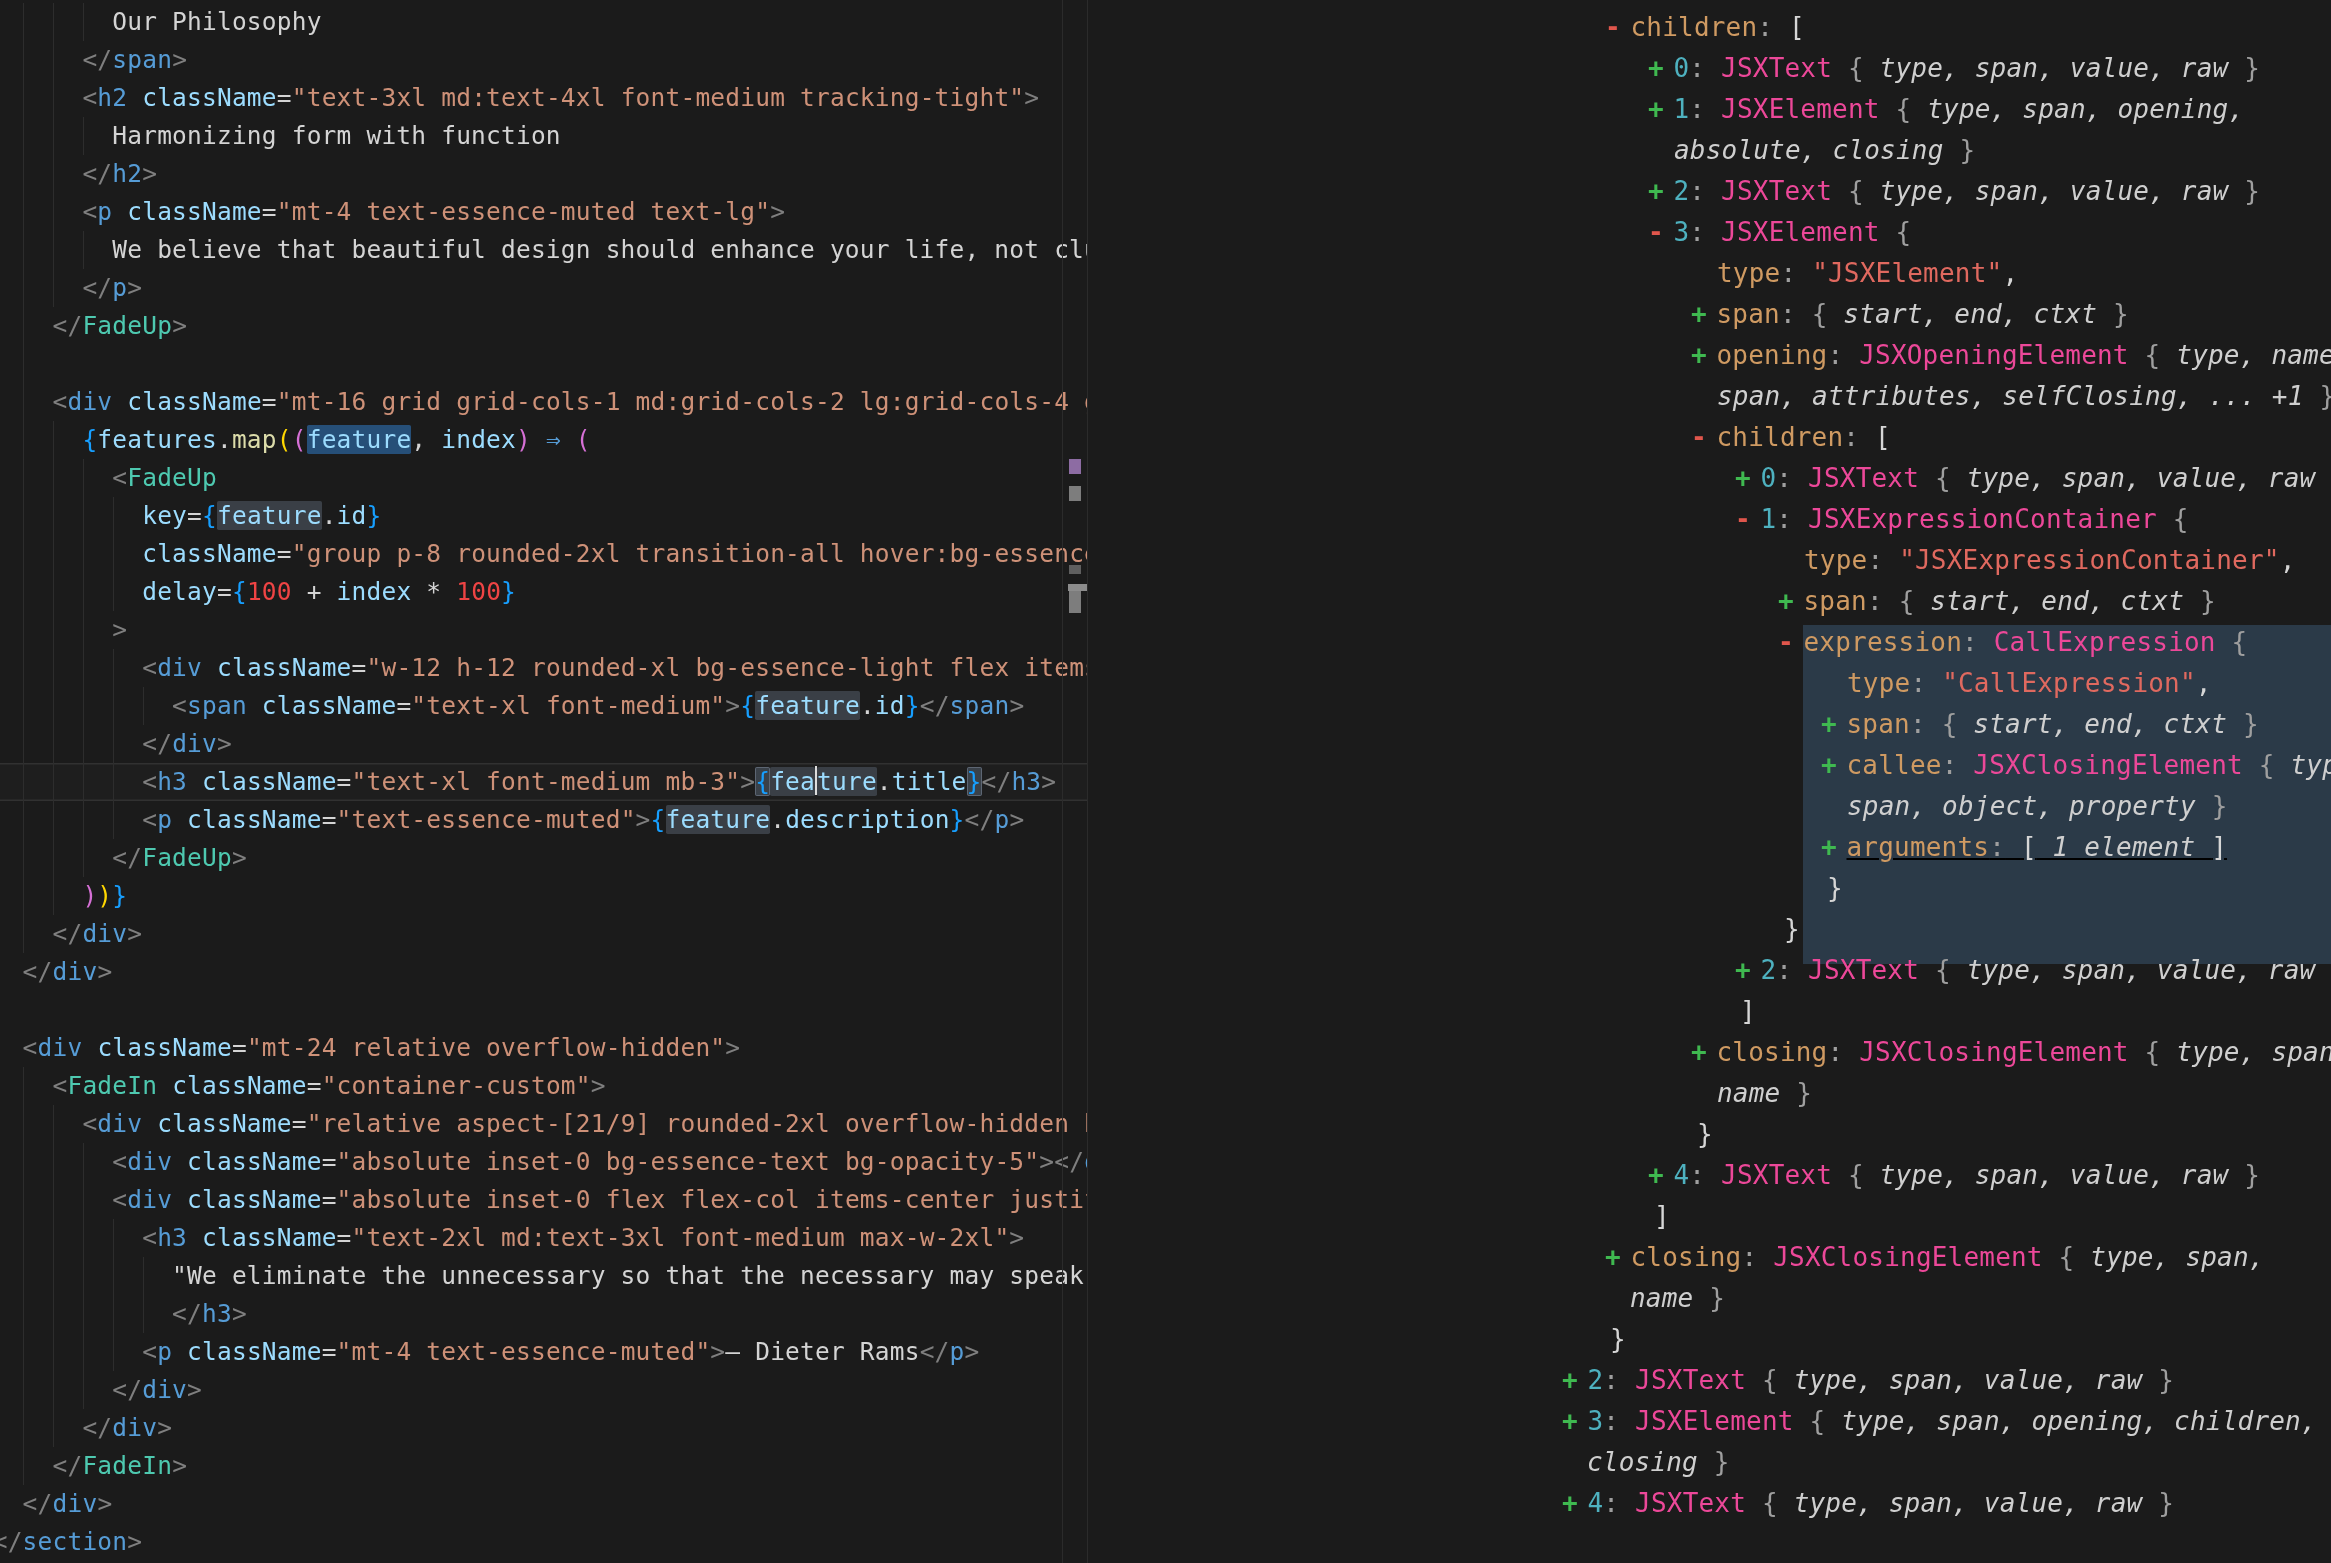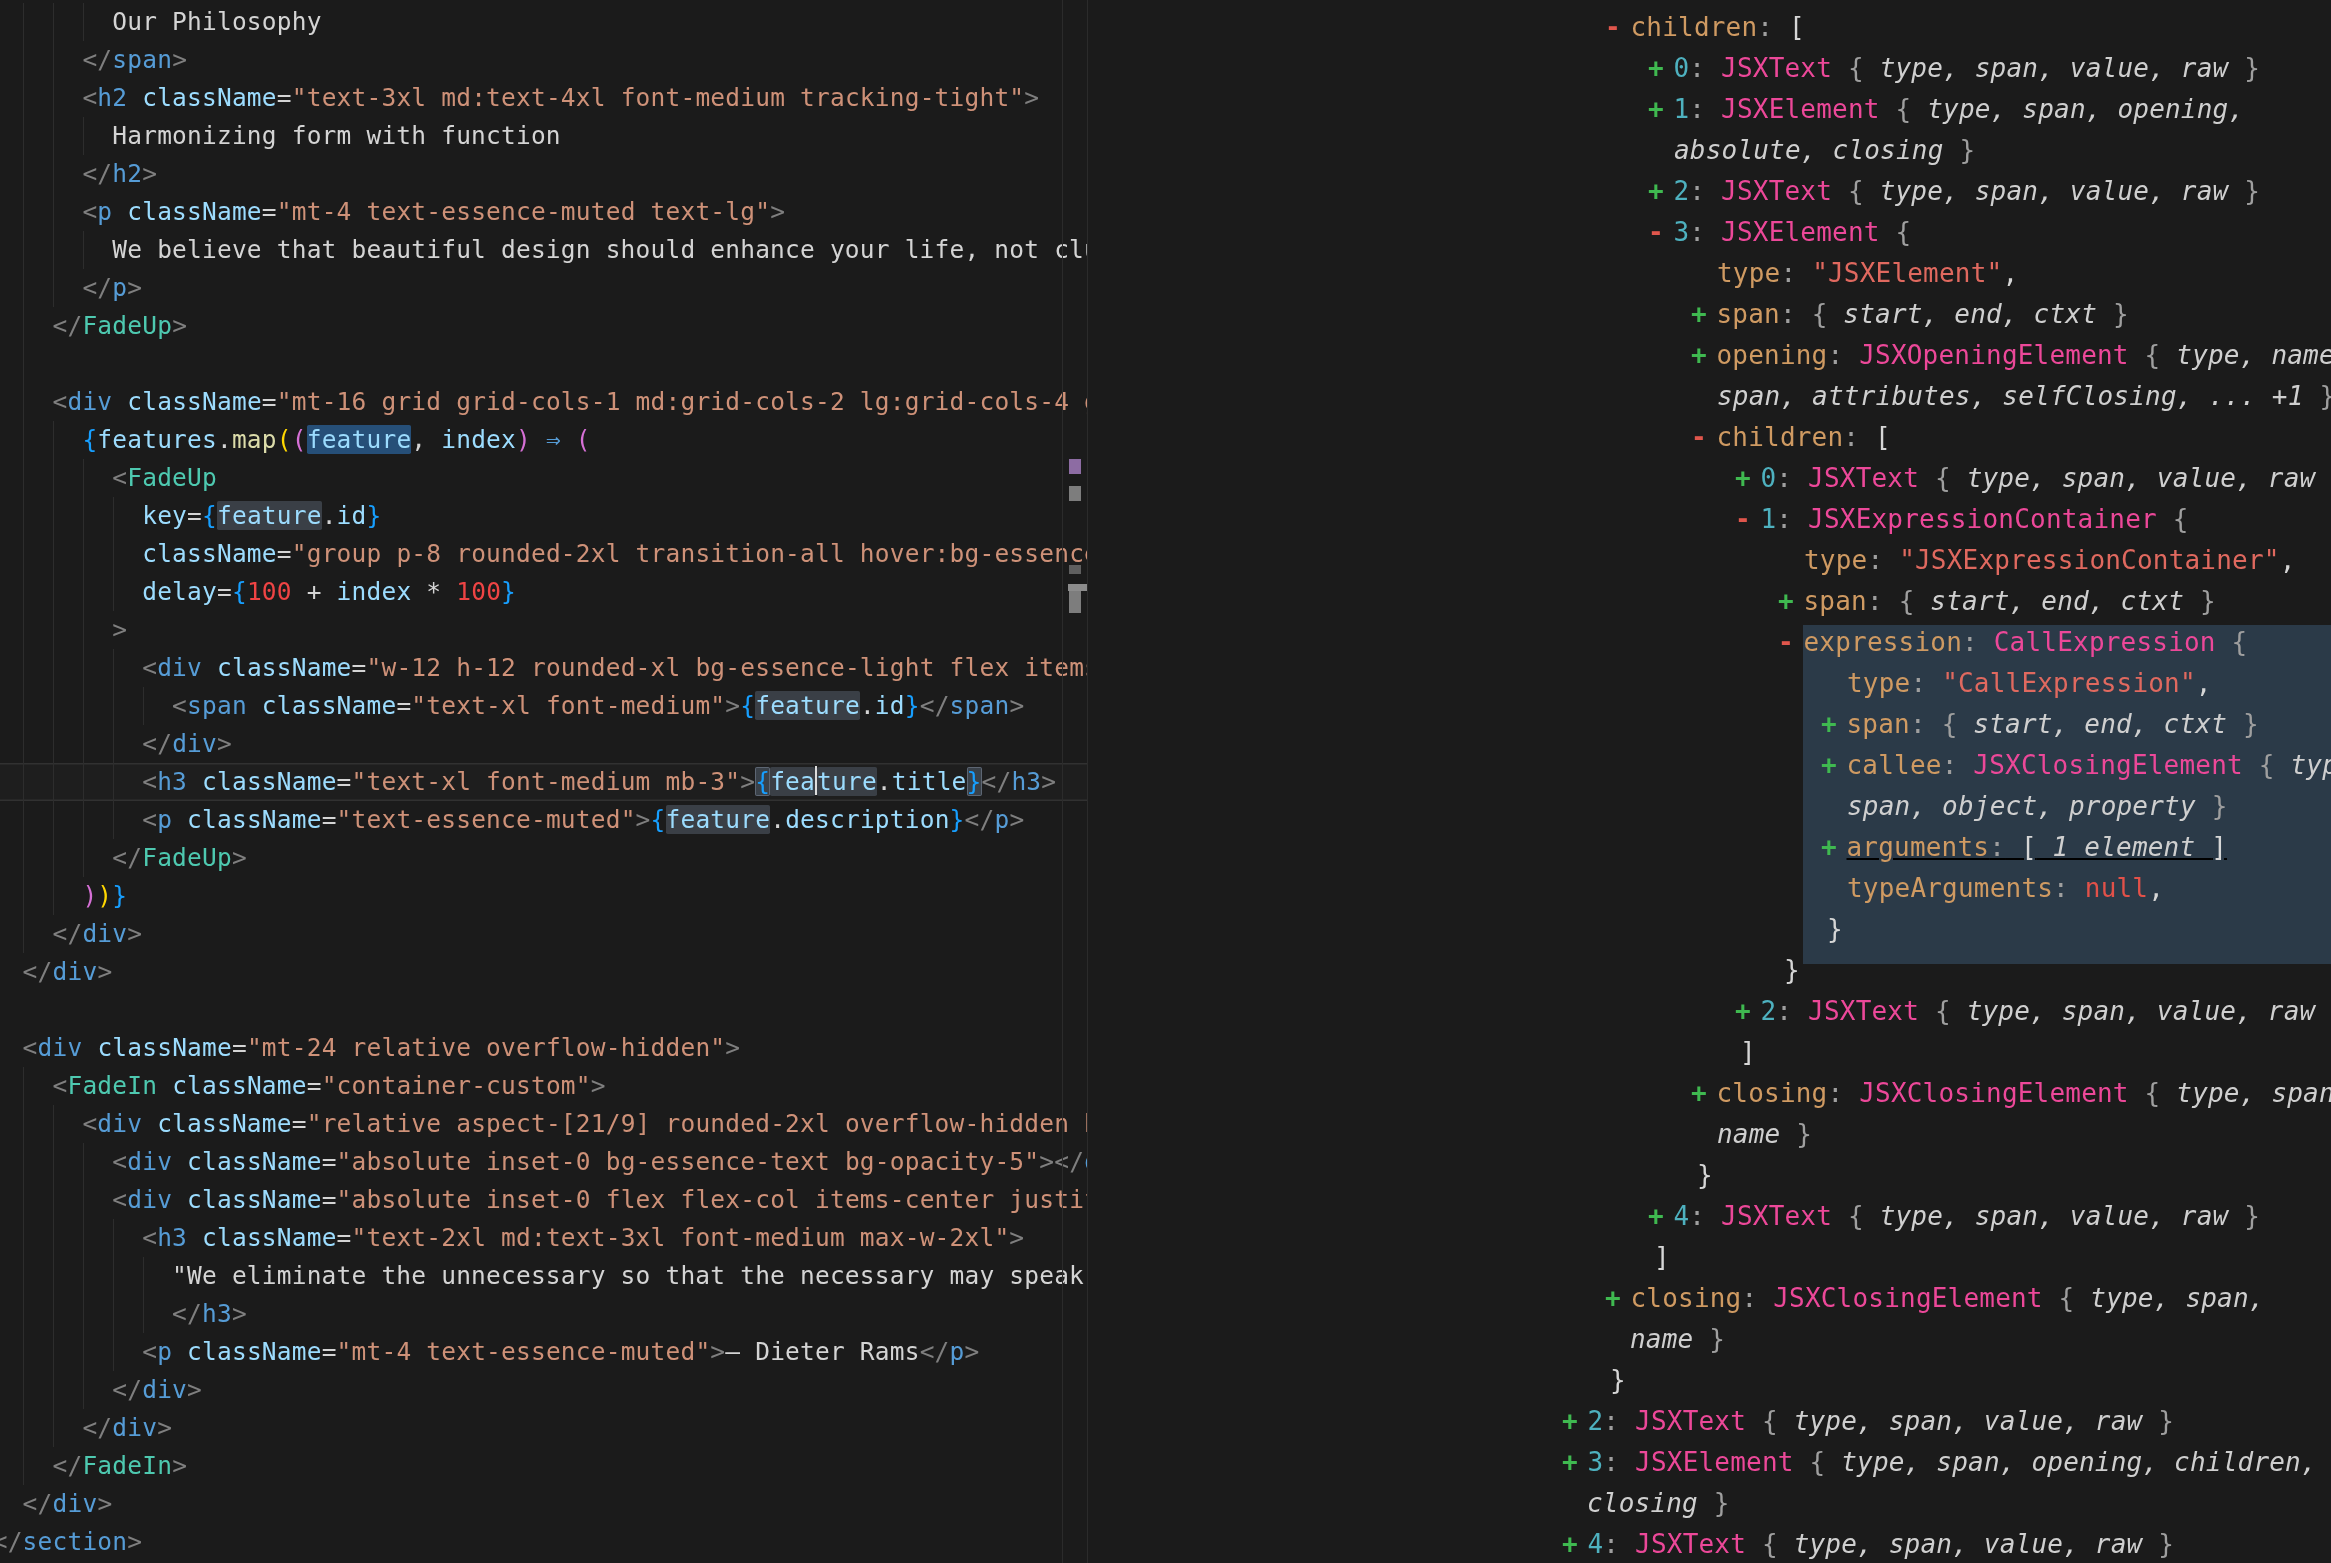--- a/index.html
+++ b/index.html
@@ -109,21 +109,20 @@
       <div class="al" style="padding-left: 647px;"><span class="ic plus">+</span><span class="N">0</span><span class="P">:</span><span class="W"> </span><span class="T">JSXText</span><span class="W"> </span><span class="P">{</span><span class="I"> type, span, value, raw </span><span class="P">}</span></div>
       <div class="al" style="padding-left: 647px;"><span class="ic minus">-</span><span class="N">1</span><span class="P">:</span><span class="W"> </span><span class="T">JSXExpressionContainer</span><span class="W"> </span><span class="P">{</span></div>
       <div class="al" style="padding-left: 716px;"><span class="K">type</span><span class="P">:</span><span class="W"> </span><span class="S">"JSXExpressionContainer"</span><span class="W">,</span></div>
       <div class="al" style="padding-left: 690px;"><span class="ic plus">+</span><span class="K">span</span><span class="P">:</span><span class="W"> </span><span class="P">{</span><span class="I"> start, end, ctxt </span><span class="P">}</span></div>
       <div class="al" style="padding-left: 690px;"><span class="ic minus">-</span><span class="K">expression</span><span class="P">:</span><span class="W"> </span><span class="T">CallExpression</span><span class="W"> </span><span class="P">{</span></div>
       <div class="al" style="padding-left: 759px;"><span class="K">type</span><span class="P">:</span><span class="W"> </span><span class="S">"CallExpression"</span><span class="W">,</span></div>
       <div class="al" style="padding-left: 733px;"><span class="ic plus">+</span><span class="K">span</span><span class="P">:</span><span class="W"> </span><span class="P">{</span><span class="I"> start, end, ctxt </span><span class="P">}</span></div>
       <div class="al" style="padding-left: 733px;"><span class="ic plus">+</span><span class="K">callee</span><span class="P">:</span><span class="W"> </span><span class="T">JSXClosingElement</span><span class="W"> </span><span class="P">{</span><span class="I"> type,</span></div>
       <div class="al" style="padding-left: 759px;"><span class="I">span, object, property </span><span class="P">}</span></div>
       <div class="al" style="padding-left: 733px; text-decoration: underline;"><span class="ic plus">+</span><span class="K">arguments</span><span class="P">:</span><span class="W"> [</span><span class="I"> 1 element </span><span class="W">]</span></div>
-      <div class="al" style="padding-left: 759px;"><span class="K">typeArguments</span><span class="P">:</span><span class="W"> </span><span class="U">null</span><span class="W">,</span></div>
       <div class="al" style="padding-left: 739px;"><span class="W">}</span></div>
       <div class="al" style="padding-left: 696px;"><span class="W">}</span></div>
       <div class="al" style="padding-left: 647px;"><span class="ic plus">+</span><span class="N">2</span><span class="P">:</span><span class="W"> </span><span class="T">JSXText</span><span class="W"> </span><span class="P">{</span><span class="I"> type, span, value, raw </span><span class="P">}</span></div>
       <div class="al" style="padding-left: 652px;"><span class="W">]</span></div>
       <div class="al" style="padding-left: 603px;"><span class="ic plus">+</span><span class="K">closing</span><span class="P">:</span><span class="W"> </span><span class="T">JSXClosingElement</span><span class="W"> </span><span class="P">{</span><span class="I"> type, span,</span></div>
       <div class="al" style="padding-left: 629px;"><span class="I">name </span><span class="P">}</span></div>
       <div class="al" style="padding-left: 609px;"><span class="W">}</span></div>
       <div class="al" style="padding-left: 560px;"><span class="ic plus">+</span><span class="N">4</span><span class="P">:</span><span class="W"> </span><span class="T">JSXText</span><span class="W"> </span><span class="P">{</span><span class="I"> type, span, value, raw </span><span class="P">}</span></div>
       <div class="al" style="padding-left: 566px;"><span class="W">]</span></div>
       <div class="al" style="padding-left: 517px;"><span class="ic plus">+</span><span class="K">closing</span><span class="P">:</span><span class="W"> </span><span class="T">JSXClosingElement</span><span class="W"> </span><span class="P">{</span><span class="I"> type, span,</span></div>

